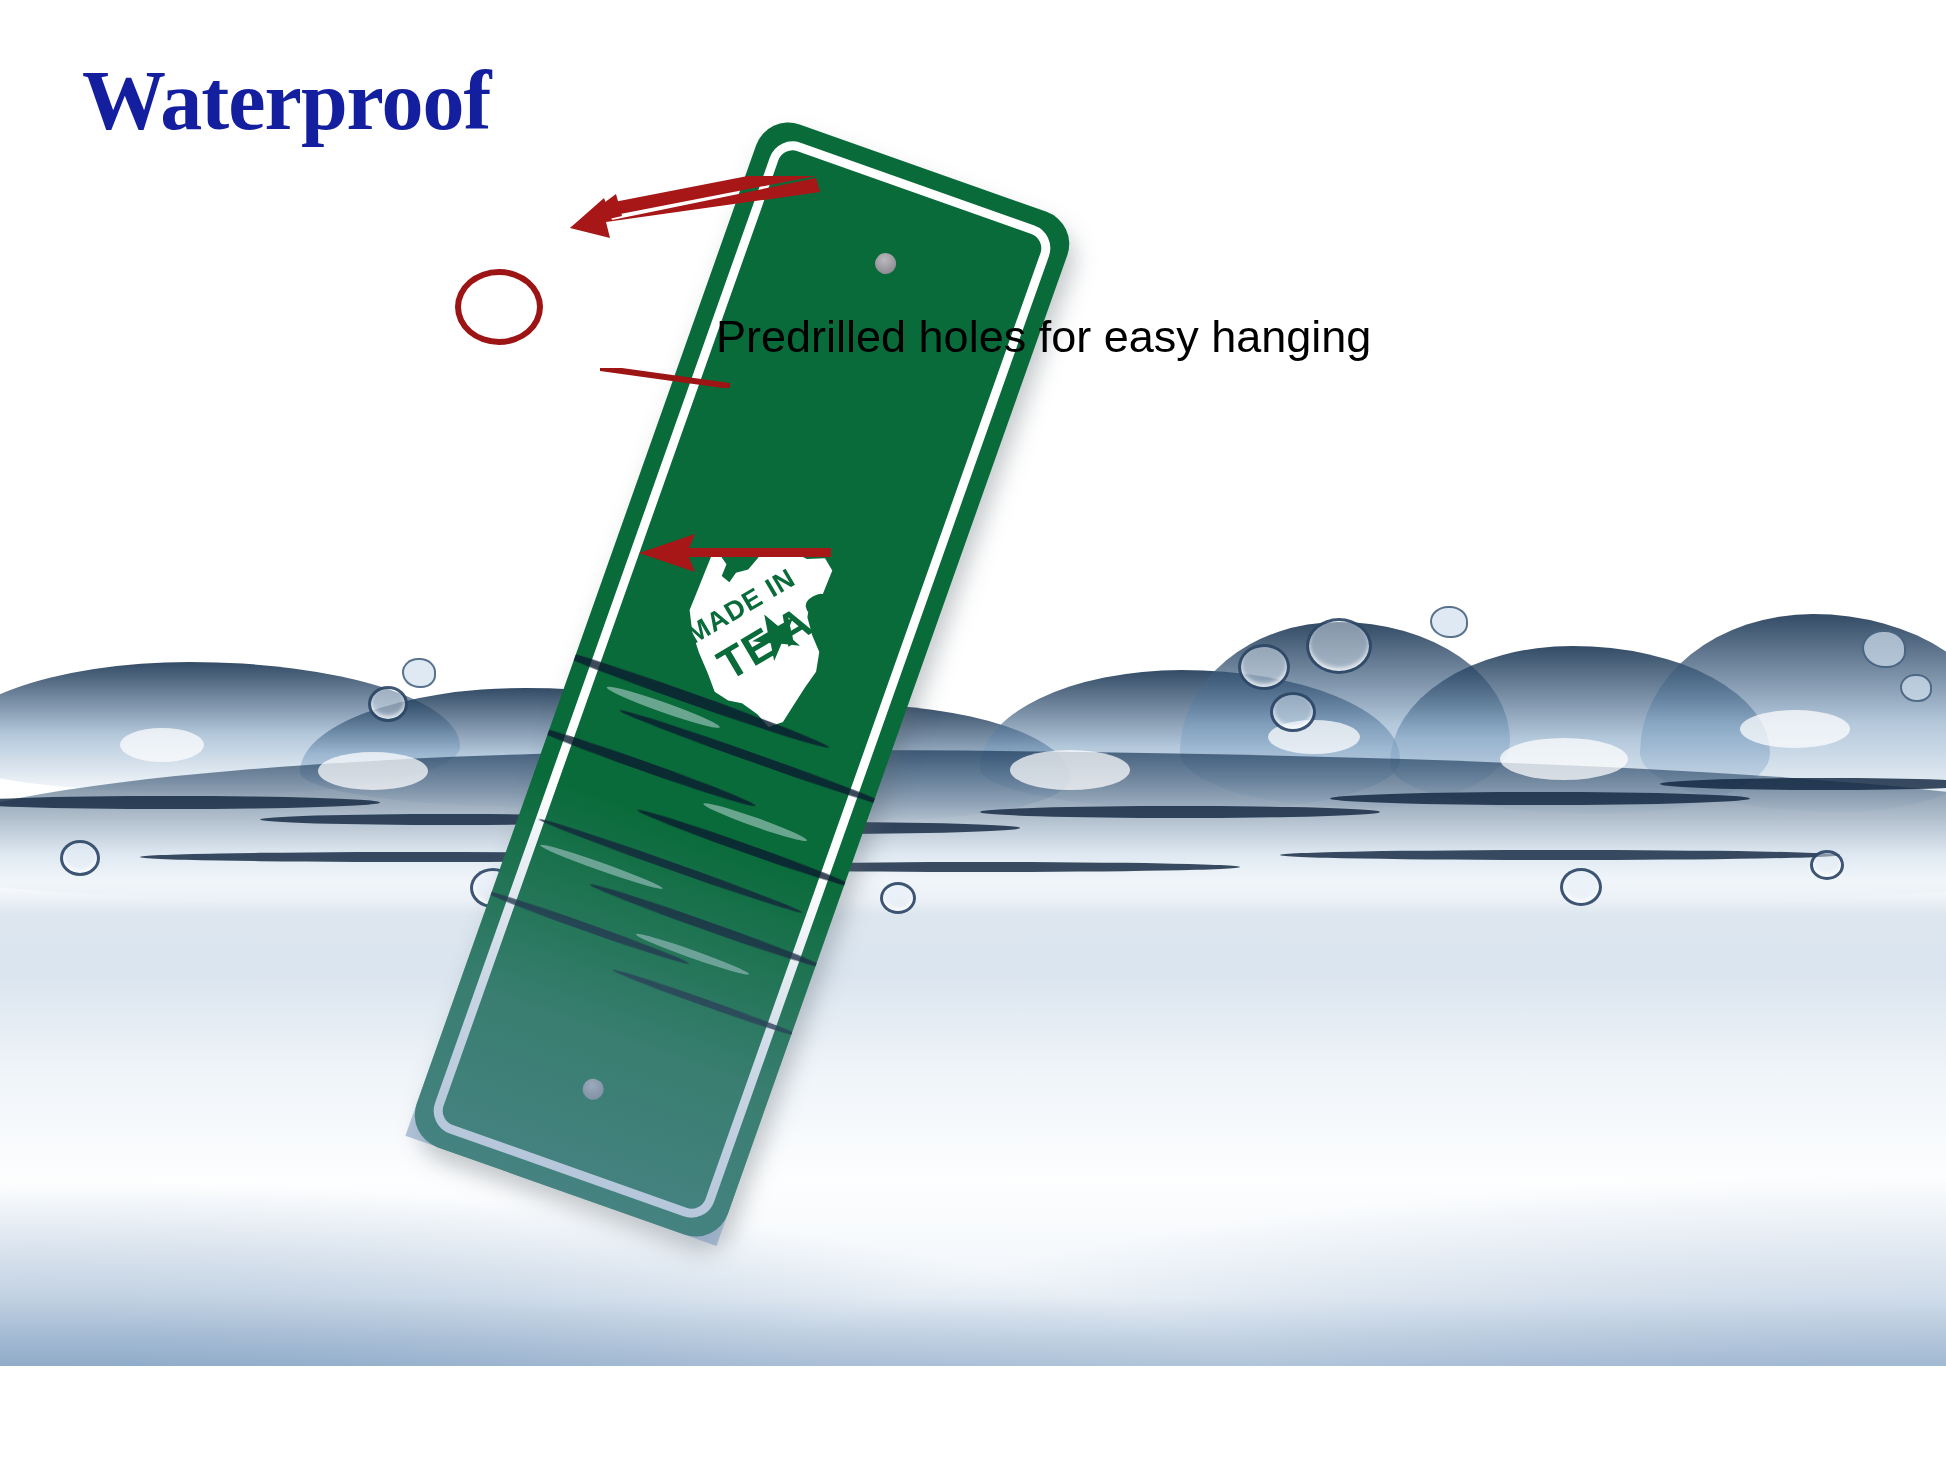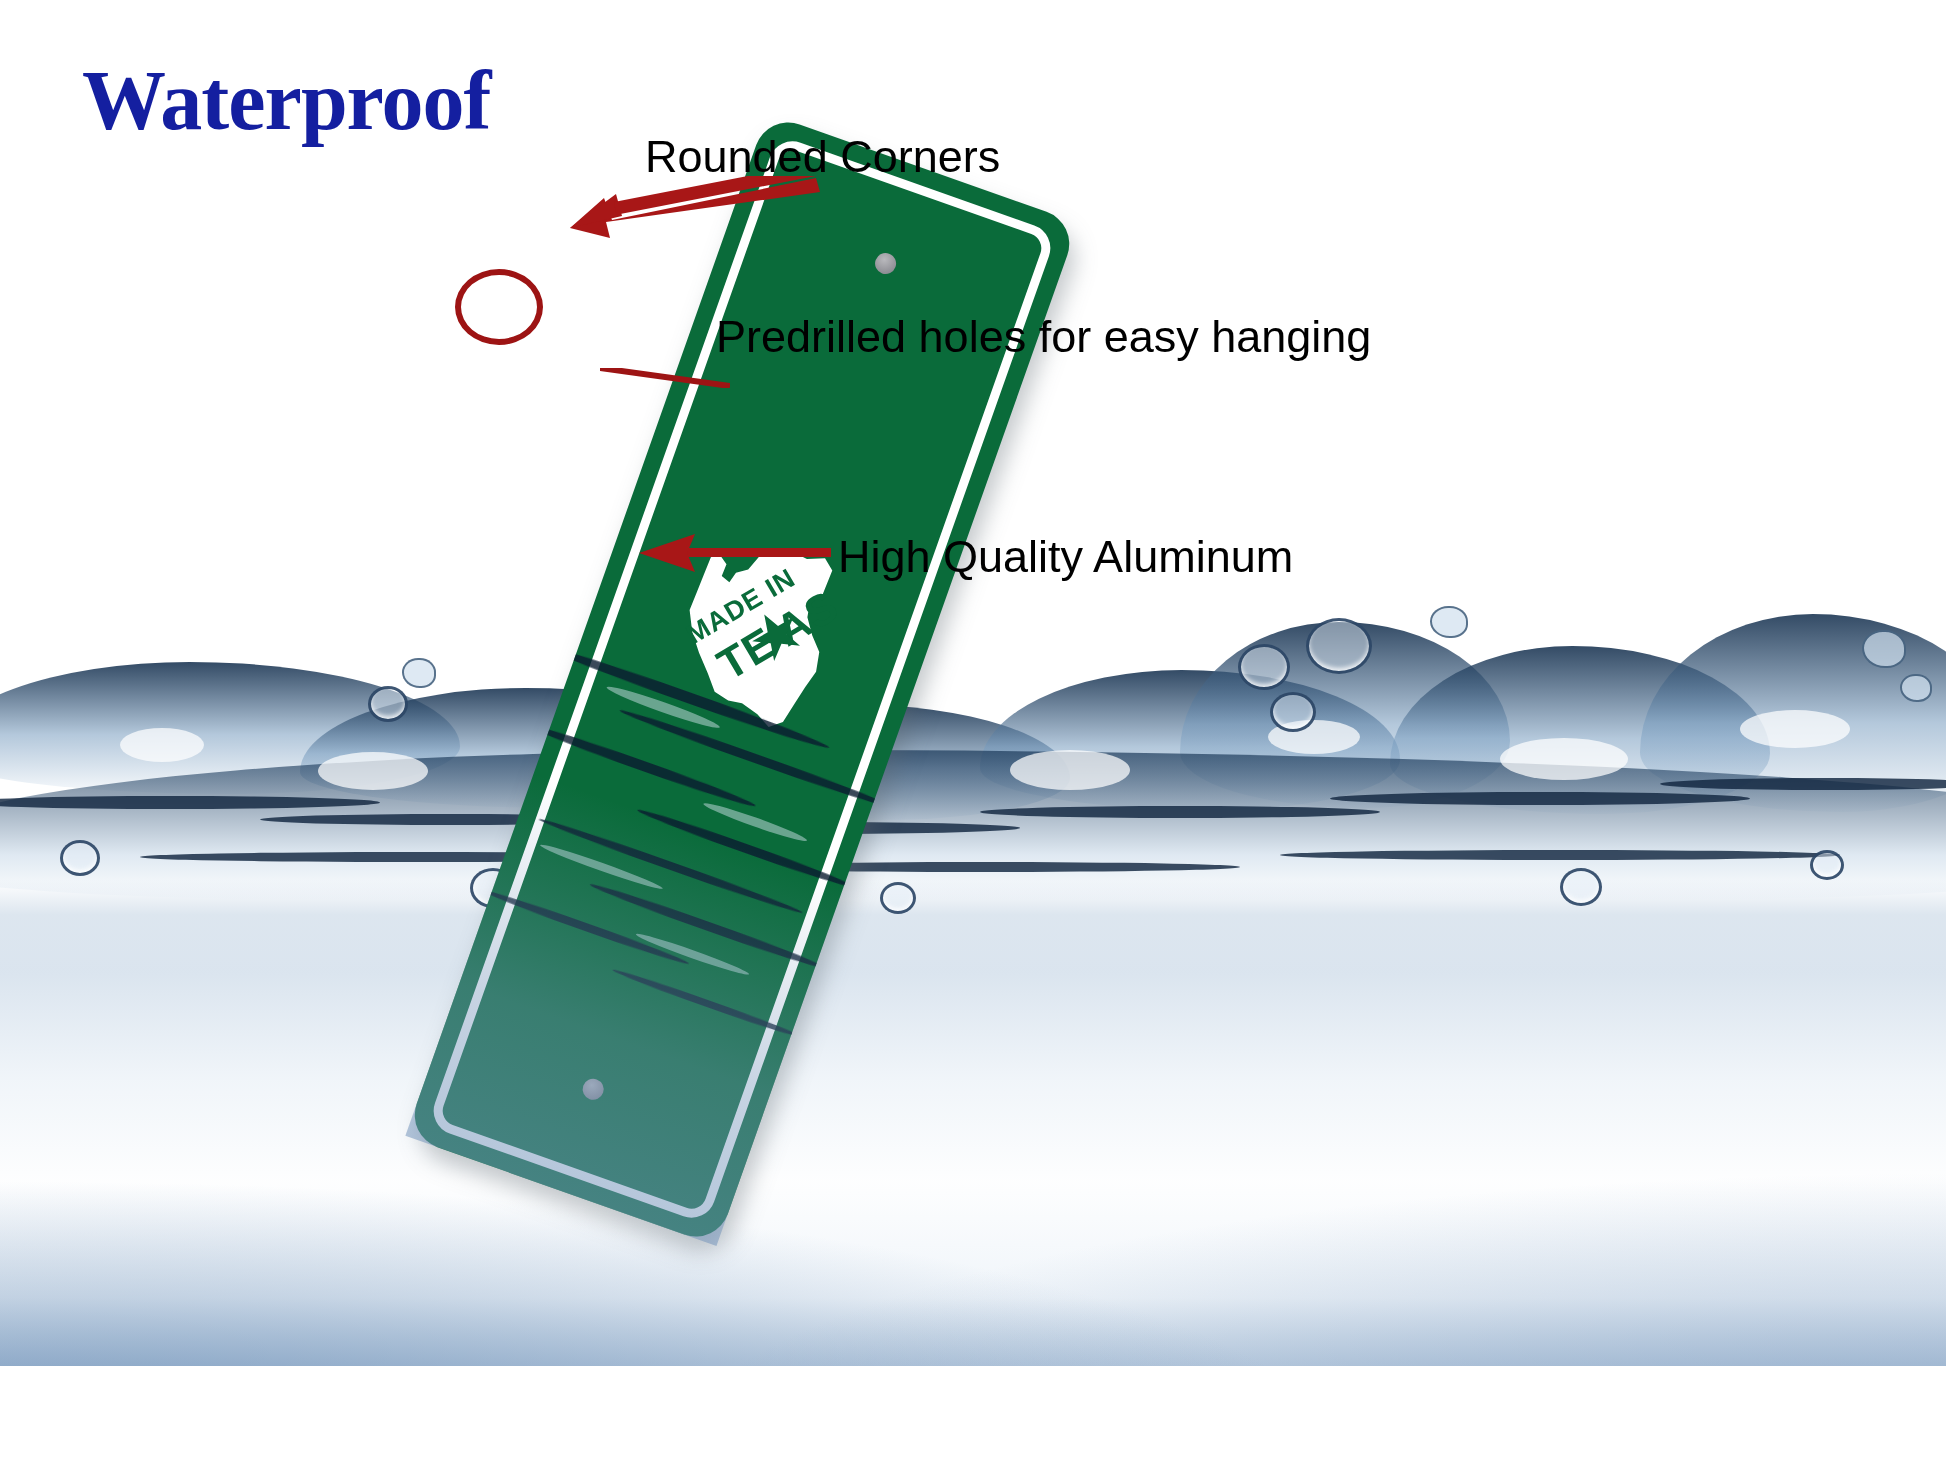--- a/index.html
+++ b/index.html
@@ -320,38 +320,36 @@
           <div class="wlight" style="left:40px;  top:34px;  width:120px; height:10px;"></div>
           <div class="wlight" style="left:170px; top:112px; width:110px; height:9px;"></div>
           <div class="wlight" style="left:30px;  top:206px; width:130px; height:8px;"></div>
           <div class="wlight" style="left:150px; top:258px; width:120px; height:8px;"></div>
         </div>
         <div id="sign-deep-tint"></div>
       </div>
     </div>
   </div>
 
-  <div class="annot-text" id="label-rounded">Rounded Corners</div>
   <div id="arrow-rounded">
     <svg viewBox="0 0 260 64" xmlns="http://www.w3.org/2000/svg">
       <path d="M250,2 L46,44 L38,22 L4,52 L44,62 L40,46 L254,16 Z" fill="#a81717"></path>
       <polygon points="4,52 50,18 56,40" fill="#a81717"></polygon>
       <rect x="48" y="26" width="206" height="13" fill="#a81717" transform="rotate(-11 48 26)"></rect>
     </svg>
   </div>
 
   <div class="annot-text" id="label-holes">Predrilled holes for easy hanging</div>
   <div id="hole-circle"></div>
   <div id="leader-holes">
     <svg viewBox="0 0 130 20" xmlns="http://www.w3.org/2000/svg">
       <line x1="0" y1="0" x2="130" y2="18" stroke="#9d1414" stroke-width="6"></line>
     </svg>
   </div>
 
-  <div class="annot-text" id="label-aluminum">High Quality Aluminum</div>
   <div id="arrow-aluminum">
     <svg viewBox="0 0 192 42" xmlns="http://www.w3.org/2000/svg">
       <rect x="44" y="16" width="148" height="9" fill="#a81717"></rect>
       <polygon points="0,21 56,2 48,21 56,40" fill="#a81717"></polygon>
     </svg>
   </div>
 
 </div>
 
 </body></html>

